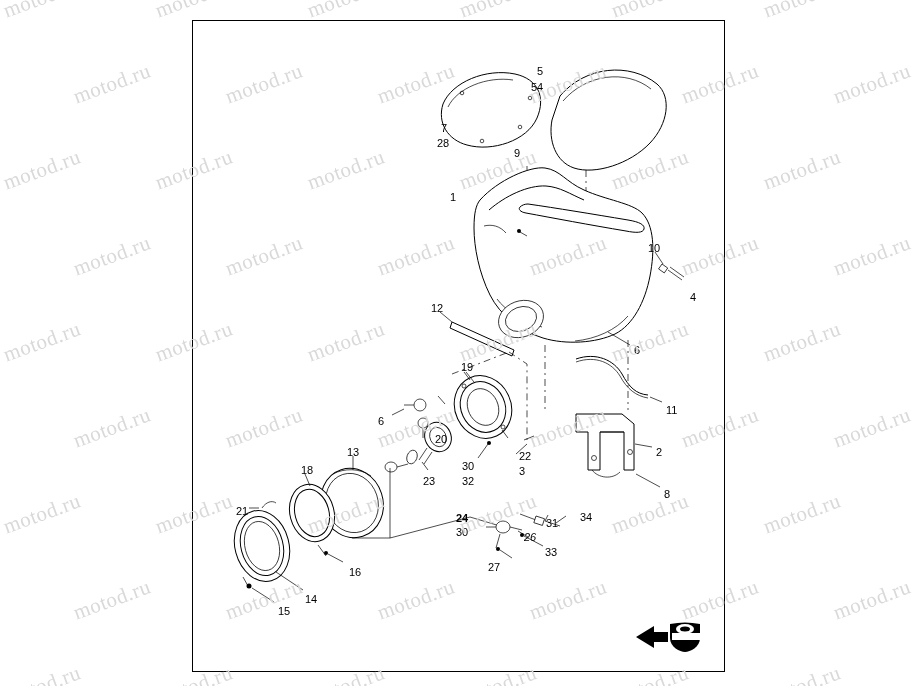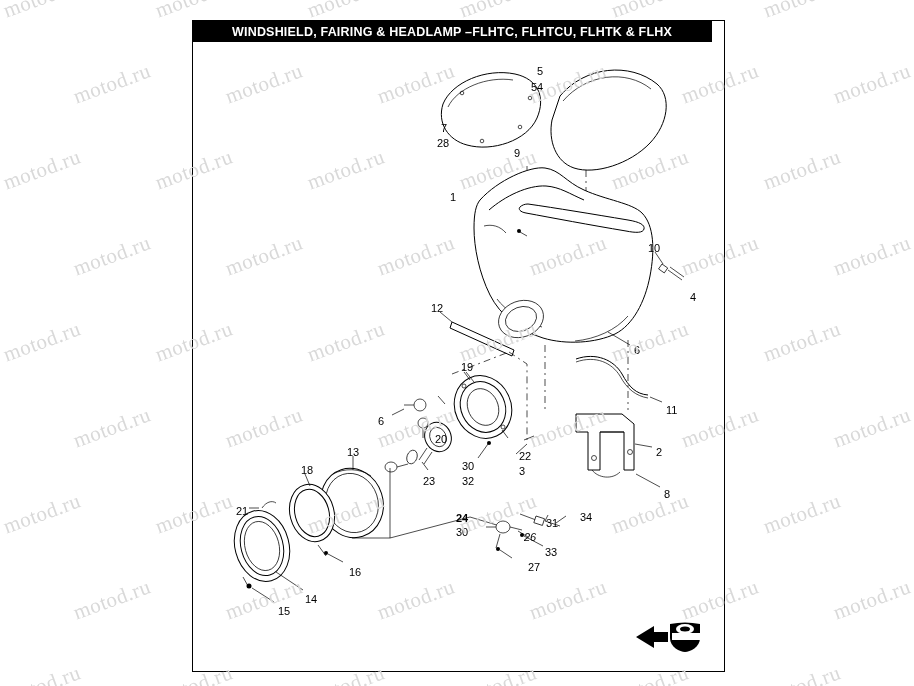--- a/index.html
+++ b/index.html
@@ -165,23 +165,20 @@
       <div class="wm" style="color: rgb(217, 217, 217); left: 152px; top: 688px;">motod.ru</div>
       <div class="wm" style="color: rgb(217, 217, 217); left: 304px; top: 688px;">motod.ru</div>
       <div class="wm" style="color: rgb(217, 217, 217); left: 456px; top: 688px;">motod.ru</div>
       <div class="wm" style="color: rgb(217, 217, 217); left: 608px; top: 688px;">motod.ru</div>
       <div class="wm" style="color: rgb(217, 217, 217); left: 760px; top: 688px;">motod.ru</div>
       <div class="wm" style="color: rgb(217, 217, 217); left: 912px; top: 688px;">motod.ru</div>
     </div>
 
   <div id="frame"></div>
 
-  <div id="title-bar">
-    <span>WINDSHIELD, FAIRING &amp; HEADLAMP –FLHTC, FLHTCU, FLHTK &amp; FLHX</span>
-  </div>
 
   <svg id="art" viewBox="0 0 914 686">
 
     <g>
       <path class="fillw" d="M560,96 C585,66 630,62 657,84 C672,97 668,124 650,143 C630,164 595,175 574,168 C556,162 548,141 552,120 Z"></path>
       <path class="ln-thin" d="M563,101 C586,74 626,69 651,89"></path>
     </g>
     <g>
       <path class="fillw" d="M443,104 C452,82 486,68 515,74 C538,79 546,97 537,118 C527,141 492,152 467,145 C448,140 437,123 443,104 Z"></path>
       <path class="ln-thin" d="M448,107 C457,88 487,76 513,80"></path>
@@ -370,21 +367,21 @@
       <div class="num" style="left: 347px; top: 447px;">13</div>
       <div class="num" style="left: 301px; top: 465px;">18</div>
       <div class="num" style="left: 664px; top: 489px;">8</div>
       <div class="num" style="left: 236px; top: 506px;">21</div>
       <div class="num" style="left: 456px; top: 513px; font-weight: bold;">24</div>
       <div class="num" style="left: 456px; top: 527px;">30</div>
       <div class="num" style="left: 546px; top: 518px;">31</div>
       <div class="num" style="left: 568px; top: 512px; margin-left: 12px;">34</div>
       <div class="num" style="left: 524px; top: 532px; font-style: italic;">26</div>
       <div class="num" style="left: 545px; top: 547px;">33</div>
-      <div class="num" style="left: 528px; top: 562px;">27</div>
+      <div class="num" style="left: 488px; top: 562px;">27</div>
       <div class="num" style="left: 349px; top: 567px;">16</div>
       <div class="num" style="left: 305px; top: 594px;">14</div>
       <div class="num" style="left: 278px; top: 606px;">15</div>
     </div>
 
   <svg id="logo" viewBox="0 0 70 34">
     <path d="M2,17 L20,6 L20,12 L34,12 L34,22 L20,22 L20,28 Z" fill="#000"></path>
     <path d="M36,4 C46,2 56,2 66,4 L66,18 C66,27 56,32 51,32 C46,32 36,27 36,18 Z" fill="#000"></path>
     <rect x="38" y="13" width="28" height="7" fill="#fff"></rect>
     <ellipse cx="51" cy="9" rx="9" ry="5" fill="#fff"></ellipse>

